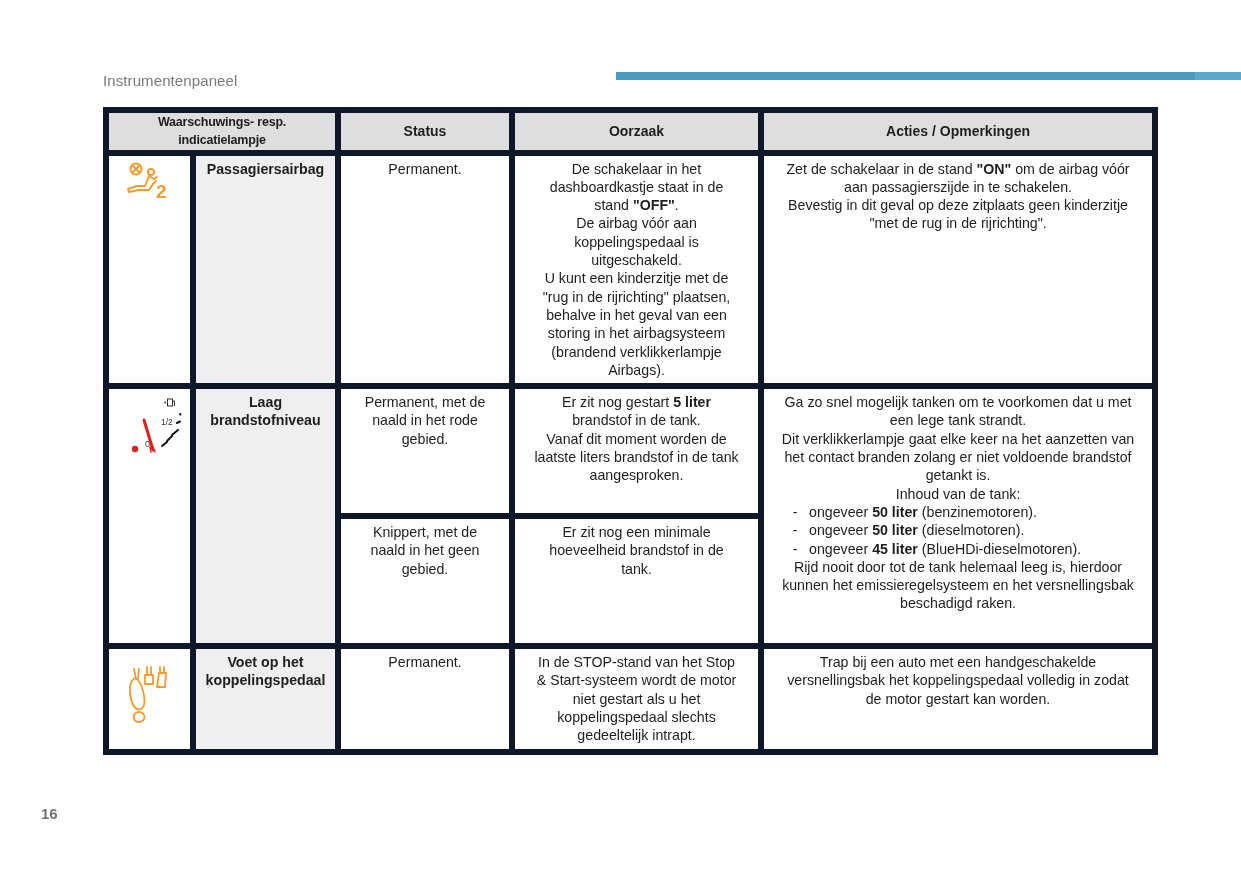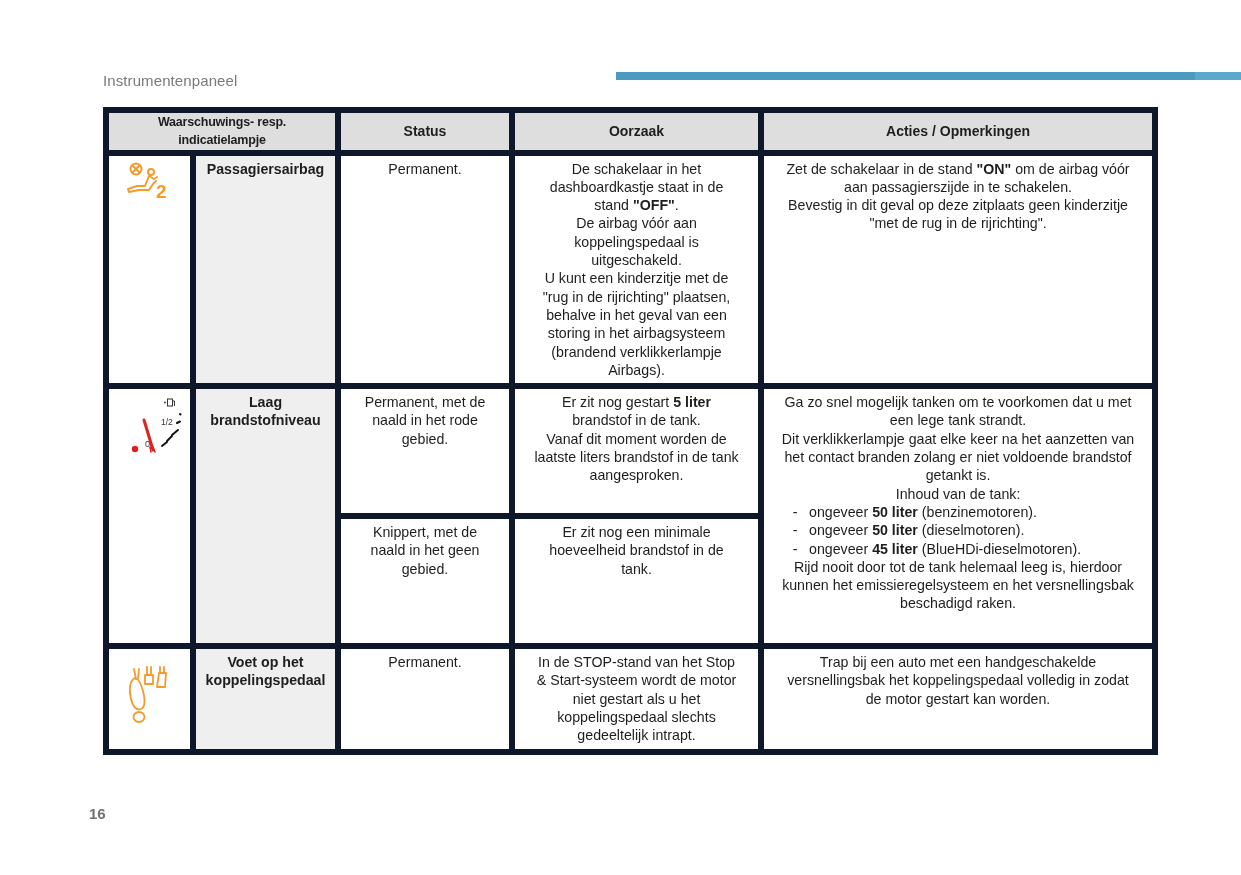--- a/index.html
+++ b/index.html
@@ -49,21 +49,21 @@
   .row2a td.tall { height: 130px; }
   .row2b td { height: 130px; }
   .row3 td { height: 100px; }
 
   .dash-list { list-style: none; }
   .dash-list li { display: flex; }
   .dash-list li .dash { width: 28px; flex: none; }
 
   .page-number {
     position: absolute; left: 41px; top: 805px;
-    font-size: 15px; font-weight: bold; color: #707070; margin-left: 48px;
+    font-size: 15px; font-weight: bold; color: #707070;
   }
   svg { display: block; margin: 0 auto; }
 </style>
 </head>
 <body>
 
 <div class="section-title">Instrumentenpaneel</div>
 <div class="accent-bar">
     <div class="tip"></div>
   </div>

